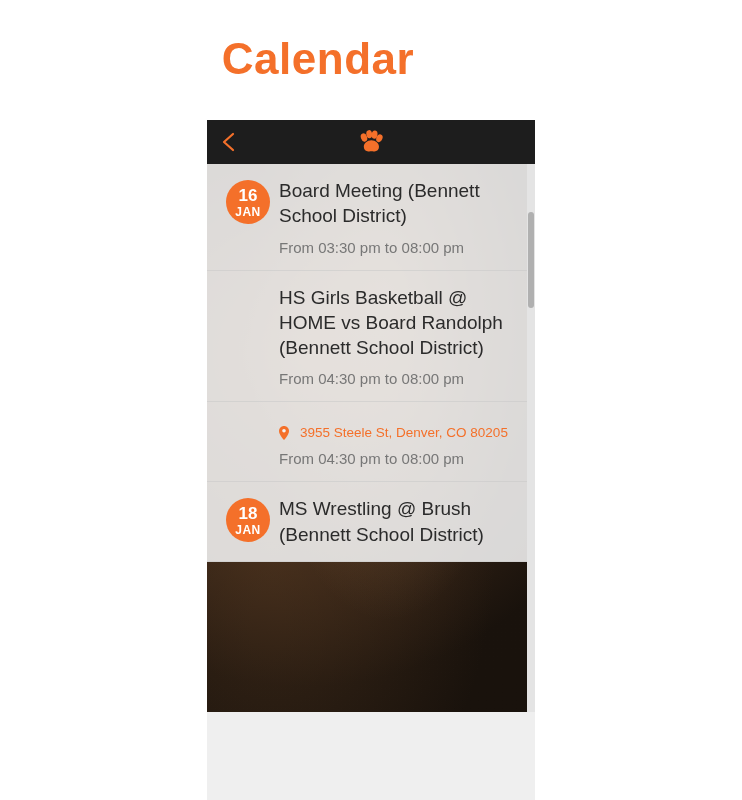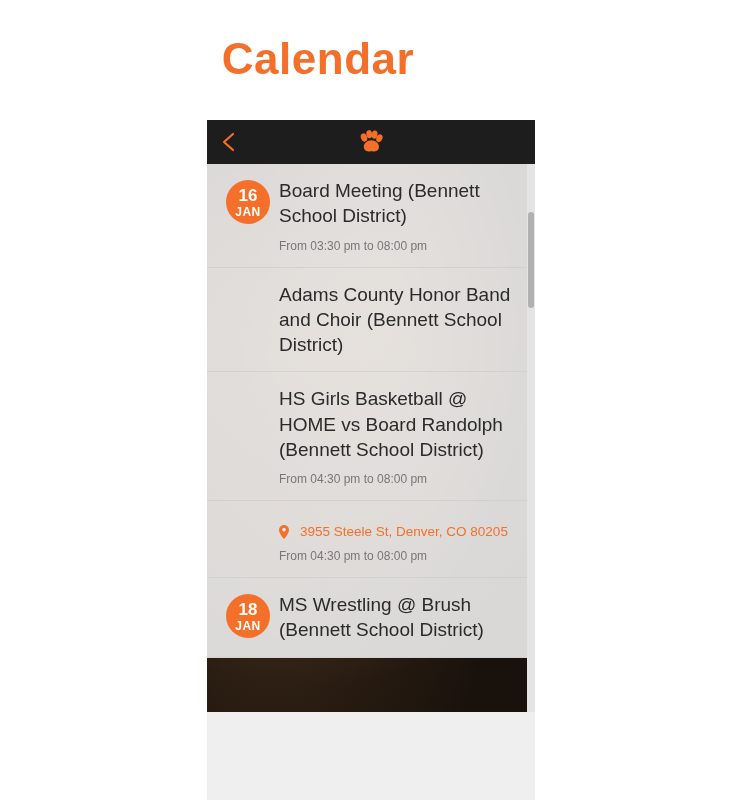--- a/index.html
+++ b/index.html
@@ -156,21 +156,21 @@
     color: #f4702a;
     display: flex;
     align-items: flex-start;
     gap: 11px;
   }
   .pin-icon { flex: 0 0 auto; margin-top: 1px; }
   .pin-icon svg { display: block; }
 
   .event-time {
     margin-top: 10px;
-    font-size: 12px;
+    font-size: 15px;
     color: #777777;
   }
 
   
   .scrollbar-track {
     position: absolute;
     right: 0;
     top: 44px;
     width: 8px;
     height: 548px;
@@ -223,26 +223,20 @@
               <span class="d">16</span>
               <span class="m">JAN</span>
             </div>
           </div>
           <div class="event-body">
             <div class="event-title">Board Meeting (Bennett School District)</div>
             <div class="event-time">From 03:30 pm to 08:00 pm</div>
           </div>
         </div>
 
-        <div class="event-row">
-          <div class="date-col"></div>
-          <div class="event-body">
-            <div class="event-title">Adams County Honor Band and Choir (Bennett School District)</div>
-          </div>
-        </div>
 
         <div class="event-row">
           <div class="date-col"></div>
           <div class="event-body">
             <div class="event-title">HS Girls Basketball @ HOME vs Board Randolph (Bennett School District)</div>
             <div class="event-time">From 04:30 pm to 08:00 pm</div>
           </div>
         </div>
 
         <div class="event-row">

